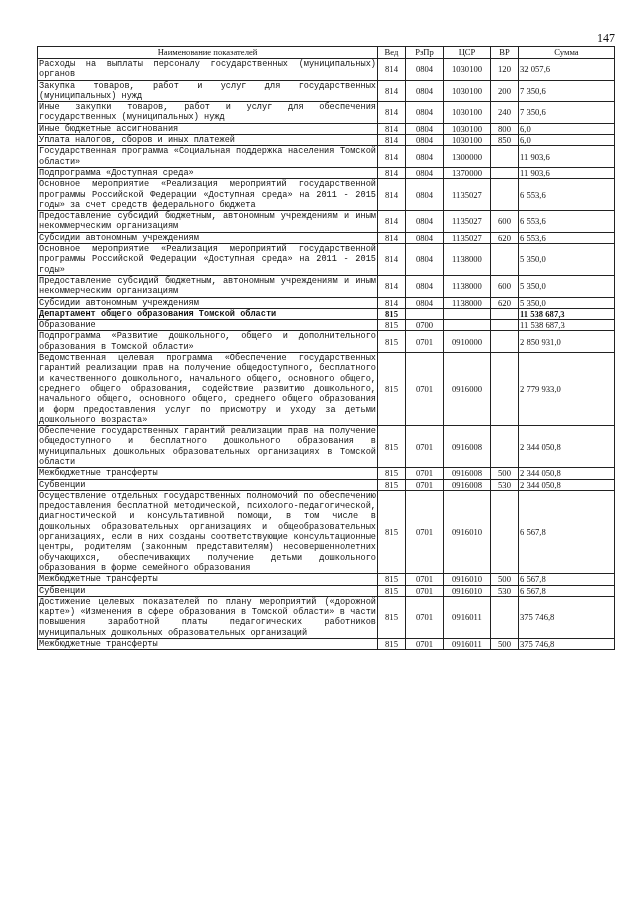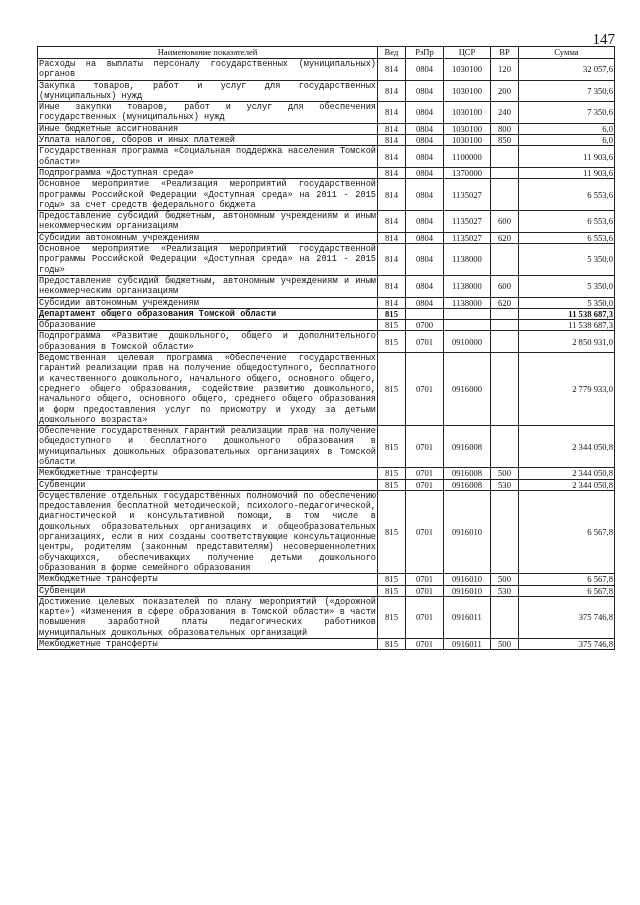--- a/index.html
+++ b/index.html
@@ -1,31 +1,31 @@
 <!DOCTYPE html>
 <html><head>
 <meta charset="utf-8">
 <style>
   html, body { margin:0; padding:0; background:#ffffff; }
   body { width:640px; height:905px; position:relative; overflow:hidden;
          font-family:"Liberation Serif", "DejaVu Serif", serif; color:#111; }
-  .page-num { position:absolute; top:31px; right:25px; font-size:15px; }
+  .page-num { position:absolute; top:31px; right:25px; font-size:12px; }
   table.budget { position:absolute; left:37px; top:46px; width:577px;
          border-collapse:collapse; table-layout:fixed; font-size:8.6px; line-height:10.3px; }
   table.budget td, table.budget th { border:1px solid #222; padding:0 1px; vertical-align:middle; }
   table.budget th { font-weight:normal; text-align:center; height:11px; }
   col.c-name { width:340px; }
   col.c-ved { width:28px; }
   col.c-rz { width:38px; }
   col.c-csr { width:47px; }
   col.c-vr { width:28px; }
   col.c-sum { width:96px; }
   td.name { text-align:justify; text-align-last:left;font-family:Liberation Mono, monospace; }
   td.c { text-align:center; }
-  td.r { text-align:right; padding-right:1px; }
+  td.r { text-align:left; padding-right:1px; }
   tr.bold td { font-weight:bold; }
 </style>
 </head>
 <body>
 
 <div class="page-num">147</div>
 
 <table class="budget">
   <colgroup>
     <col class="c-name">
@@ -83,21 +83,21 @@
         <td class="c">814</td>
         <td class="c">0804</td>
         <td class="c">1030100</td>
         <td class="c">850</td>
         <td class="r">6,0</td>
       </tr>
       <tr>
         <td class="name">Государственная программа «Социальная поддержка населения Томской области»</td>
         <td class="c">814</td>
         <td class="c">0804</td>
-        <td class="c">1100000</td>
+        <td class="c">1300000</td>
         <td class="c"></td>
         <td class="r">11 903,6</td>
       </tr>
       <tr>
         <td class="name">Подпрограмма «Доступная среда»</td>
         <td class="c">814</td>
         <td class="c">0804</td>
         <td class="c">1370000</td>
         <td class="c"></td>
         <td class="r">11 903,6</td>

